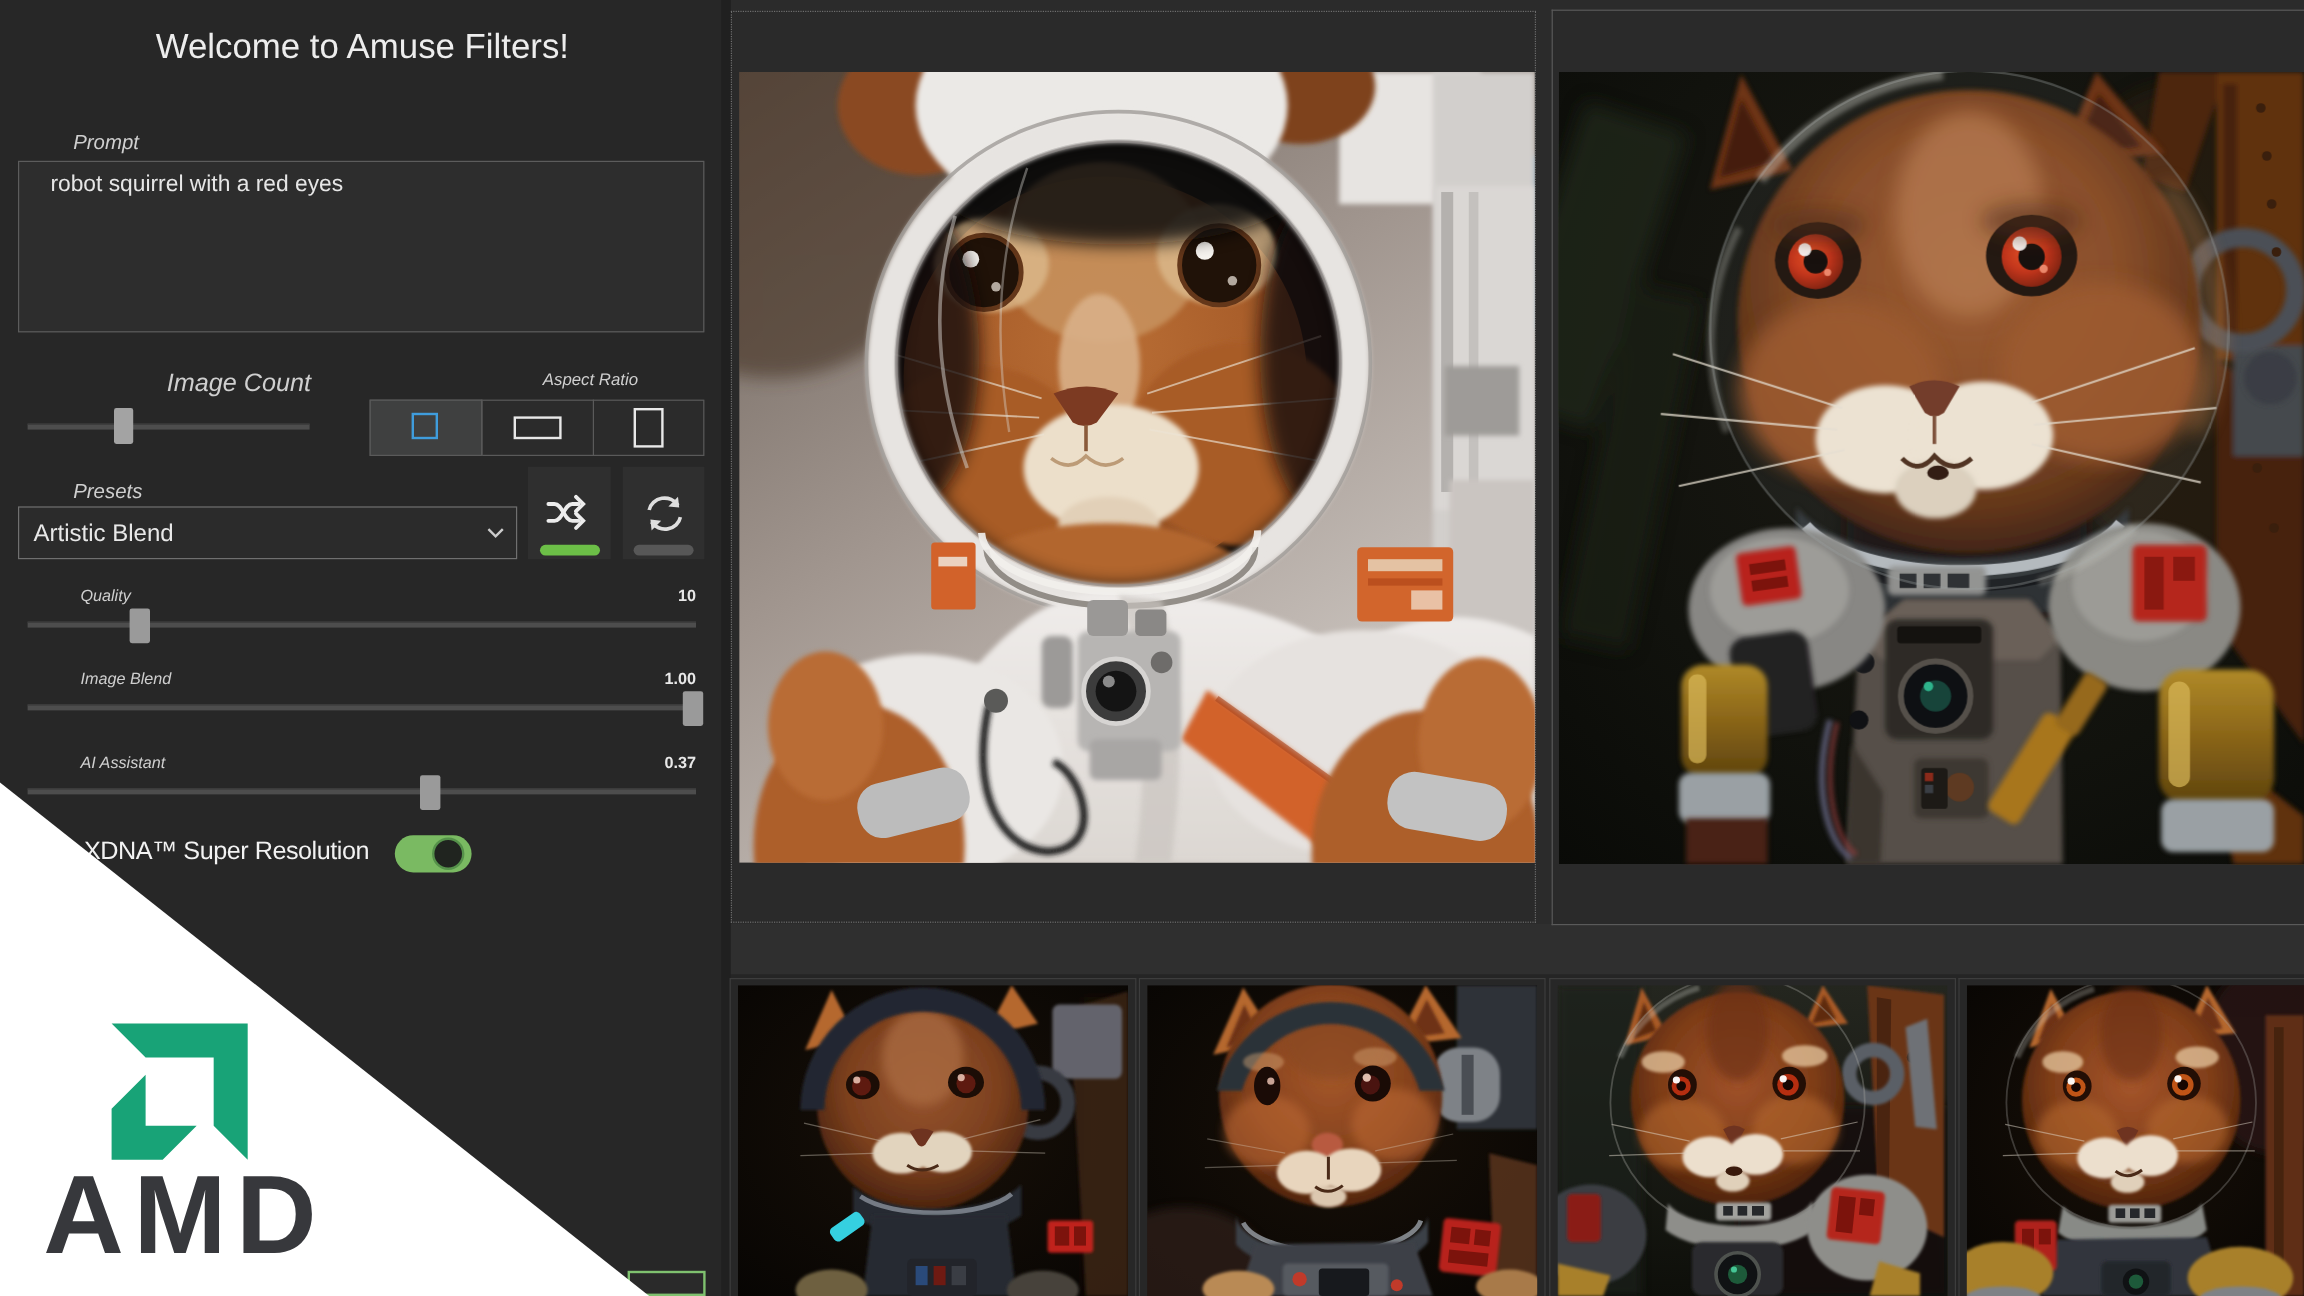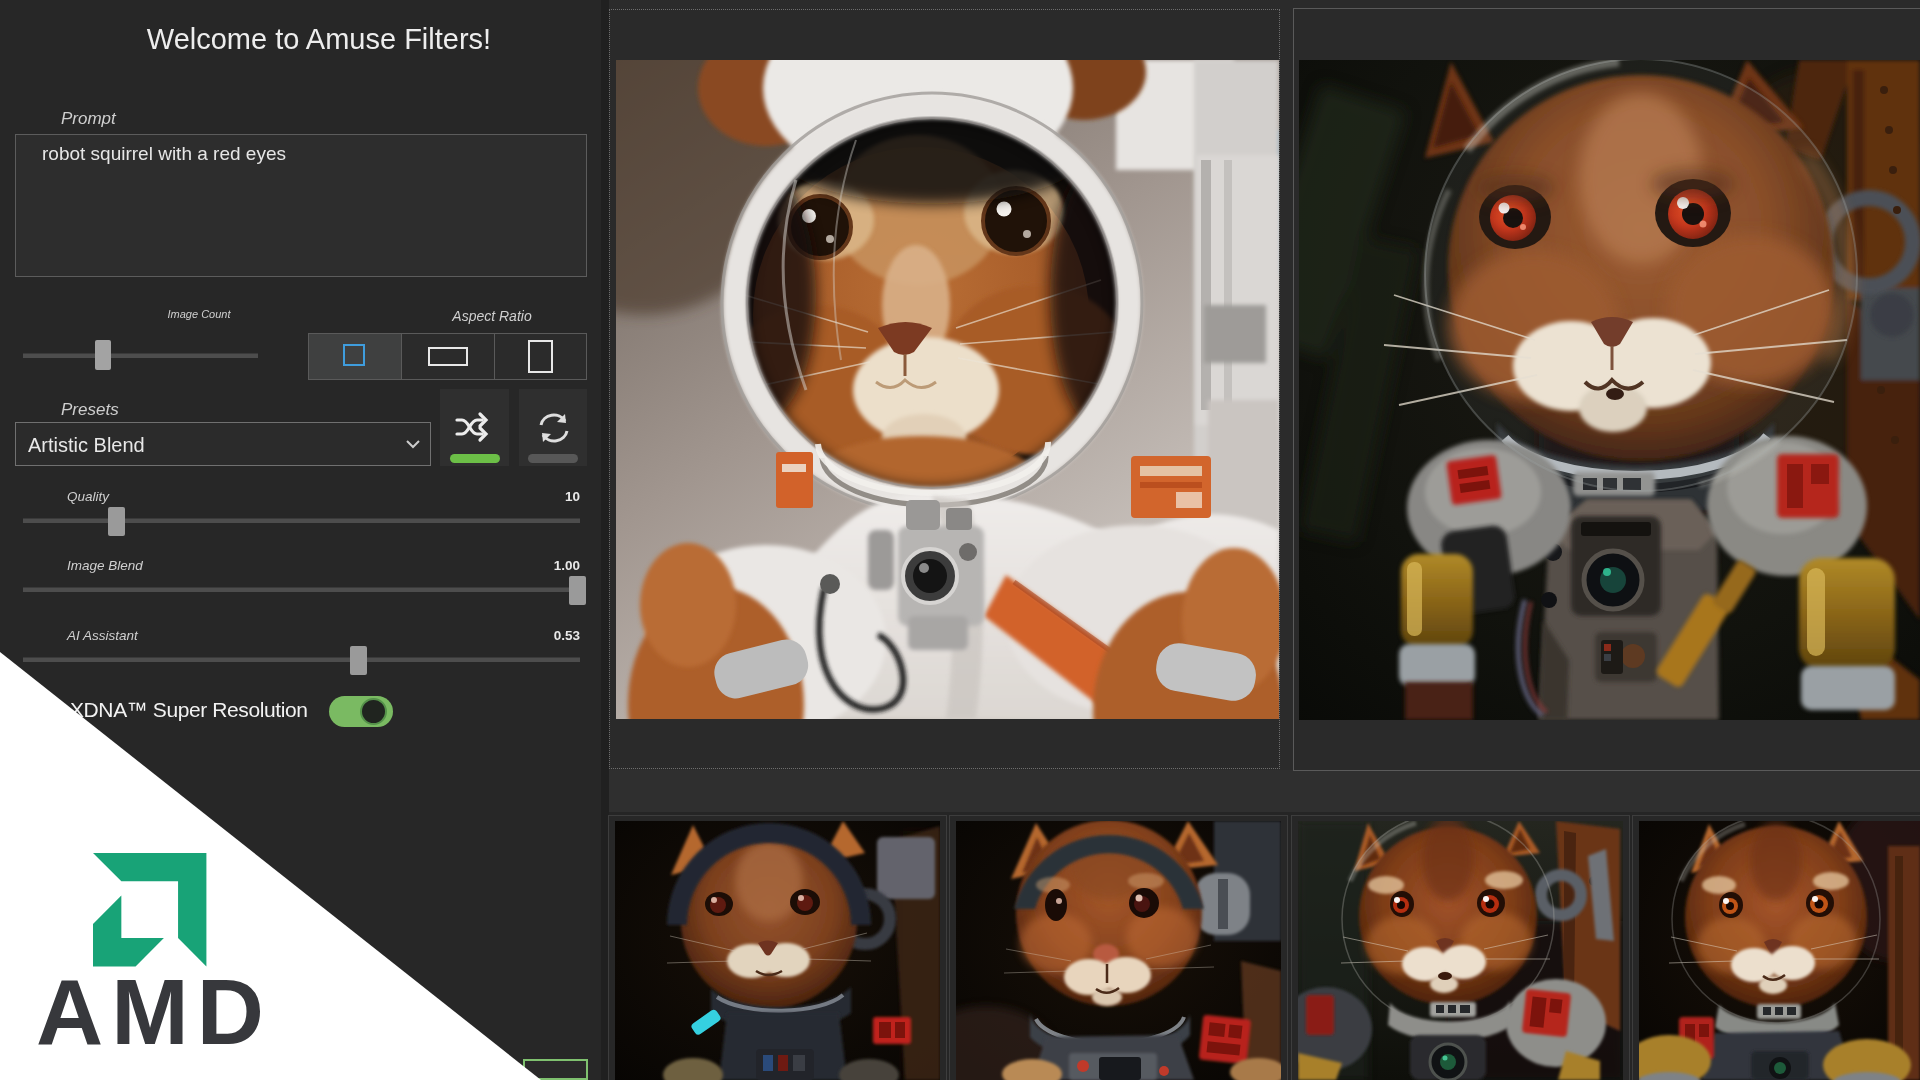--- a/index.html
+++ b/index.html
@@ -569,27 +569,27 @@
       <rect x="60" y="203" width="10" height="13" fill="#7c130c"></rect>
     <rect x="112" y="230" width="58" height="29" rx="5" fill="#23252a" filter="url(#tb1)"></rect>
     <circle cx="141" cy="247" r="11" fill="#101214"></circle>
     <circle cx="141" cy="247" r="6" fill="#1d5a3a"></circle>
     <ellipse cx="30" cy="240" rx="42" ry="26" fill="#a8802a" filter="url(#tb1)"></ellipse>
     <ellipse cx="228" cy="244" rx="44" ry="26" fill="#a8802a" filter="url(#tb1)"></ellipse>
     <ellipse cx="30" cy="261" rx="32" ry="10" fill="#7e8286" filter="url(#tb1)"></ellipse>
     <ellipse cx="228" cy="261" rx="34" ry="10" fill="#7e8286" filter="url(#tb1)"></ellipse>
   </svg>
 
-  <div class="abs" style="left:0;top:23px;width:604px;text-align:center;color:#ededed;font-size:29px;padding-left:17px;">Welcome to Amuse Filters!</div>
+  <div class="abs" style="left:0;top:23px;width:604px;text-align:center;color:#ededed;font-size:29px;">Welcome to Amuse Filters!</div>
 
   <div class="abs lbl" style="left:17px;top:109px;font-size:17px;">Prompt</div>
   <div class="abs" style="left:15px;top:134px;width:572px;height:143px;background:#2d2d2d;border:1px solid #5c5c5c;box-sizing:border-box;"></div>
   <div class="abs" style="left:26px;top:143px;font-size:19px;color:#e6e6e6;margin-left:16px;">robot squirrel with a red eyes</div>
 
-  <div class="abs lbl" style="left:0;top:308px;width:310px;text-align:center;font-size:11px;">Image Count</div>
+  <div class="abs lbl" style="left:0;top:308px;width:310px;text-align:center;font-size:21px;">Image Count</div>
   <div class="abs" style="left:23px;top:353px;width:235px;height:4px;background:#4d4d4d;border-top:1px solid #3a3a3a;"></div>
   <div class="abs" style="left:95px;top:340px;width:16px;height:30px;background:#a3a3a3;border-radius:2px;"></div>
   <div class="abs lbl" style="left:267px;top:343px;font-size:20px;color:#cccccc;">4</div>
 
   <div class="abs lbl" style="left:308px;top:308px;width:280px;text-align:center;font-size:14px;">Aspect Ratio</div>
   <div class="abs" style="left:308px;top:333px;width:279px;height:47px;background:#2b2b2b;border:1px solid #5a5a5a;box-sizing:border-box;"></div>
   <div class="abs" style="left:308px;top:333px;width:94px;height:47px;background:#3f4040;border:1px solid #5a5a5a;box-sizing:border-box;"></div>
   <div class="abs" style="left:401px;top:333px;width:1px;height:47px;background:#5a5a5a;"></div>
   <div class="abs" style="left:494px;top:333px;width:1px;height:47px;background:#5a5a5a;"></div>
   <div class="abs" style="left:343px;top:344px;width:22px;height:22px;border:2.5px solid #3f9ddd;box-sizing:border-box;"></div>
@@ -629,21 +629,21 @@
   <div class="abs" style="left:480px;top:489px;width:100px;text-align:right;font-weight:bold;font-size:13.5px;color:#e8e8e8;">10</div>
   <div class="abs" style="left:23px;top:518px;width:557px;height:4px;background:#4d4d4d;border-top:1px solid #3a3a3a;"></div>
   <div class="abs" style="left:108px;top:507px;width:17px;height:29px;background:#9a9a9a;border-radius:2px;"></div>
 
   <div class="abs lbl" style="left:23px;top:558px;font-size:13.5px;">Image Blend</div>
   <div class="abs" style="left:480px;top:558px;width:100px;text-align:right;font-weight:bold;font-size:13.5px;color:#e8e8e8;">1.00</div>
   <div class="abs" style="left:23px;top:587px;width:557px;height:4px;background:#4d4d4d;border-top:1px solid #3a3a3a;"></div>
   <div class="abs" style="left:569px;top:576px;width:17px;height:29px;background:#9a9a9a;border-radius:2px;"></div>
 
   <div class="abs lbl" style="left:23px;top:628px;font-size:13.5px;">AI Assistant</div>
-  <div class="abs" style="left:480px;top:628px;width:100px;text-align:right;font-weight:bold;font-size:13.5px;color:#e8e8e8;">0.53</div>
+  <div class="abs" style="left:480px;top:628px;width:100px;text-align:right;font-weight:bold;font-size:13.5px;color:#e8e8e8;">0.37</div>
   <div class="abs" style="left:23px;top:657px;width:557px;height:4px;background:#4d4d4d;border-top:1px solid #3a3a3a;"></div>
   <div class="abs" style="left:350px;top:646px;width:17px;height:29px;background:#9a9a9a;border-radius:2px;"></div>
 
   <div class="abs" style="left:70px;top:698px;font-size:21px;letter-spacing:-0.4px;color:#f2f2f2;">XDNA™ Super Resolution</div>
   <div class="abs" style="left:329px;top:696px;width:64px;height:31px;border-radius:16px;background:#7aba62;"></div>
   <div class="abs" style="left:360px;top:698px;width:27px;height:27px;border-radius:50%;background:#20241f;border:2px solid #55914a;box-sizing:border-box;"></div>
 
   <div class="abs" style="left:523px;top:1059px;width:65px;height:21px;border:2px solid #7fc16f;box-sizing:border-box;background:#2a2a2a;"></div>
 
   <svg class="abs" style="left:0;top:0;" width="600" height="1080" viewBox="0 0 600 1080">

